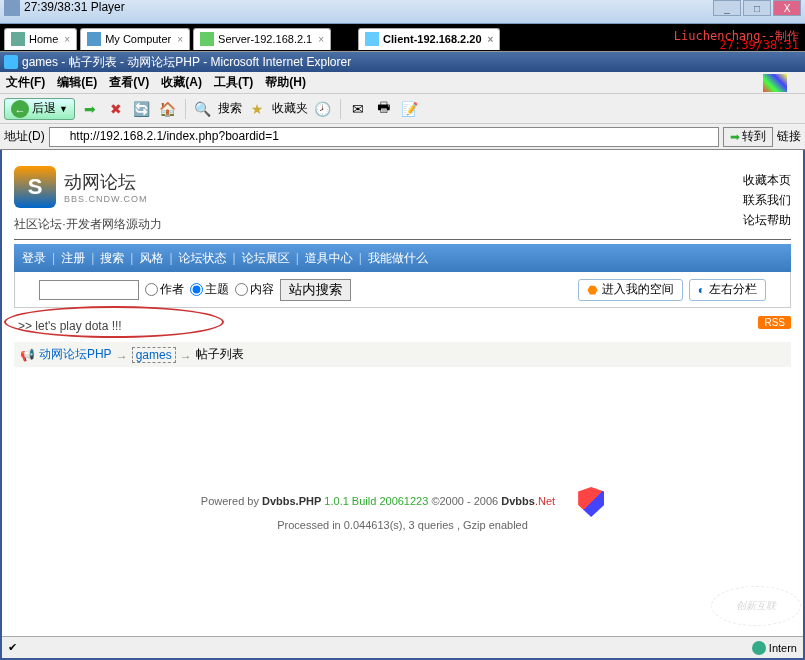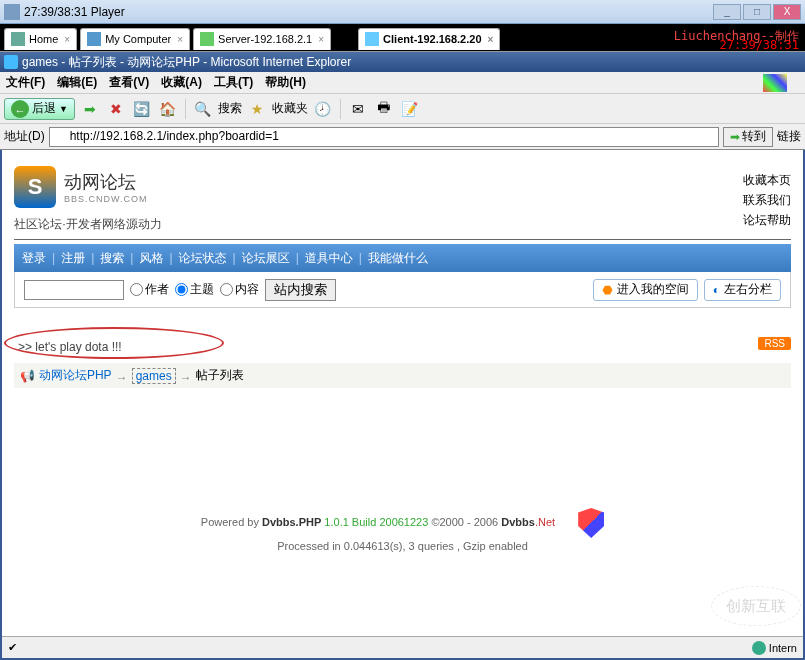--- a/index.html
+++ b/index.html
@@ -1,18 +1,18 @@
 <!DOCTYPE html>
 <html><head>
 <meta charset="utf-8">
 <style>
 * { margin: 0; padding: 0; box-sizing: border-box; font-family: "Microsoft YaHei", Tahoma, sans-serif; }
 body { width: 805px; height: 660px; background: #fff; overflow: hidden; font-size: 12px; }
 
-.titlebar { height: 24px; background: linear-gradient(#d7e5f5,#bcd3ec); display: flex; align-items: center; padding: 0 4px; border-bottom: 1px solid #7a9cc2; }
+.titlebar { height: 24px; background: linear-gradient(#d7e5f5,#bcd3ec); display: flex; padding: 0 4px; border-bottom: 1px solid #7a9cc2; }
 .titlebar .icon-app { width: 16px; height: 16px; margin-right: 4px; background: #7a9cc2; }
 .titlebar .title { flex: 1; color: #000; font-size: 12px; }
 .winbtn { width: 28px; height: 16px; background: #c3d4e8; border: 1px solid #8aa3c0; margin-left: 2px; display: flex; align-items: center; justify-content: center; font-size: 10px; color: #3a5a7a; cursor: pointer; }
 .winbtn.close { background: #d68; color:#fff; }
 
 .tabstrip { height: 28px; background: #000000; display: flex; align-items: center; border-bottom: 1px solid #999; padding: 2px 4px 0; position: relative; }
 .tab { height: 22px; background: #fff; border: 1px solid #aaa; border-bottom: none; border-radius: 3px 3px 0 0; display: flex; align-items: center; padding: 0 6px; margin-right: 3px; font-size: 11px; cursor: pointer; }
 .tab.active { background: #fff; font-weight: bold; margin-left: 24px; }
 .tab .ticon { width: 14px; height: 14px; margin-right: 4px; background: #6a9; }
 .tab .x { margin-left: 6px; color: #888; font-size: 10px; }
@@ -50,47 +50,47 @@
 .logo-text .zh { font-size: 18px; color: #333; }
 .logo-text .en { font-size: 9px; color: #888; letter-spacing:1px; }
 .sublogo { font-size: 12px; color: #444; margin-top: 8px; }
 .side-links { font-size: 12px; text-align: right; line-height: 20px; }
 .side-links div { cursor: pointer; }
 
 .navbar { height: 28px; background: linear-gradient(#5a9be0,#3a7bc0); display: flex; align-items: center; padding: 0 8px; color: #fff; font-size: 12px; margin-top: 4px; }
 .navbar span { cursor: pointer; }
 .navbar .nsep { margin: 0 6px; color: #aecff0; }
 
-.searchrow { height: 36px; border: 1px solid #ccc; border-top: none; display: flex; align-items: center; padding: 0 9px; gap: 6px; font-size: 12px; }
+.searchrow { height: 36px; border: 1px solid #ccc; border-top: none; display: flex; align-items: center; padding: 0 24px; gap: 6px; font-size: 12px; }
 .searchrow input[type=text] { width: 100px; height: 20px; border: 1px solid #888; }
 .searchrow label { display: flex; align-items: center; gap: 2px; cursor: pointer; }
 .sbtn { height: 22px; padding: 0 8px; border: 1px solid #888; background: #eee; cursor: pointer; }
 .spacer { flex: 1; }
 .linkbtn { height: 22px; padding: 0 8px; border: 1px solid #9bd; background: #fff; cursor: pointer; display:flex;align-items:center; gap:4px; border-radius:3px; }
 .linkbtn .li1 { color:#f80; } .linkbtn .li2 { color:#06c; }
 
-.notice { margin-top: 29px; font-size: 12px; color: #444; position: relative; padding: 3px 4px; }
+.notice { margin-top: 8px; font-size: 12px; color: #444; position: relative; padding: 3px 4px; }
 .circle-ann { position:absolute; left:-10px; top:-10px; width:220px; height:32px; border:2px solid #c33; border-radius:50%; pointer-events:none; }
 .rss { position:absolute; right:0; top:0; background:#f70; color:#fff; padding:1px 6px; font-size:10px; cursor:pointer; border-radius:2px; }
 
 .breadcrumb { margin-top: 6px; font-size: 12px; background: #f4f4f0; padding: 4px 6px; display:flex; align-items:center; gap:4px; }
 .breadcrumb a { color: #06c; cursor:pointer; }
 .breadcrumb .arr { color:#888; }
 .breadcrumb .dashbox { border:1px dashed #888; padding:0 3px; }
 
 .footer { text-align:center; font-size:11px; color:#666; margin-top:120px; line-height:16px; }
 .footer b { color:#333; }
 .footer .net { color:#c33; }
 .shield { display:inline-block; width:26px; height:30px; background:linear-gradient(135deg,#f44 50%,#44f 50%); clip-path: polygon(50% 0,100% 15%,100% 60%,50% 100%,0 60%,0 15%); vertical-align:middle; margin-left:20px; }
 
 .statusbar { height: 22px; background: #efefef; border-top: 1px solid #aaa; display:flex; align-items:center; font-size:11px; padding:0 6px; }
 .statusbar .sflex { flex:1; }
 .statusbar .globe { width:14px;height:14px;border-radius:50%;background:#3a8;margin-right:3px; }
 
-.watermark { position:absolute; right:4px; bottom:34px; width:90px; height:40px; opacity:0.4; font-size:15px; color:#999; display:flex;align-items:center;justify-content:center; border:1px dashed #ccc; border-radius:50%; z-index:10; pointer-events:none; }
+.watermark { position:absolute; right:4px; bottom:34px; width:90px; height:40px; opacity:0.4; font-size:10px; color:#999; display:flex;align-items:center;justify-content:center; border:1px dashed #ccc; border-radius:50%; z-index:10; pointer-events:none;font-style:italic; }
 </style>
 </head>
 <body>
 
 <div class="titlebar">
   <div class="icon-app"></div>
   <div class="title">27:39/38:31 Player</div>
   <div class="winbtn">_</div>
   <div class="winbtn">□</div>
   <div class="winbtn close">X</div>

